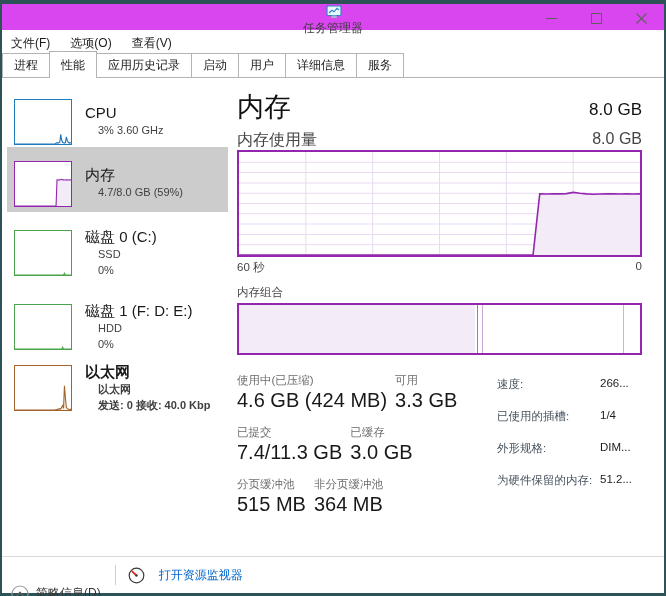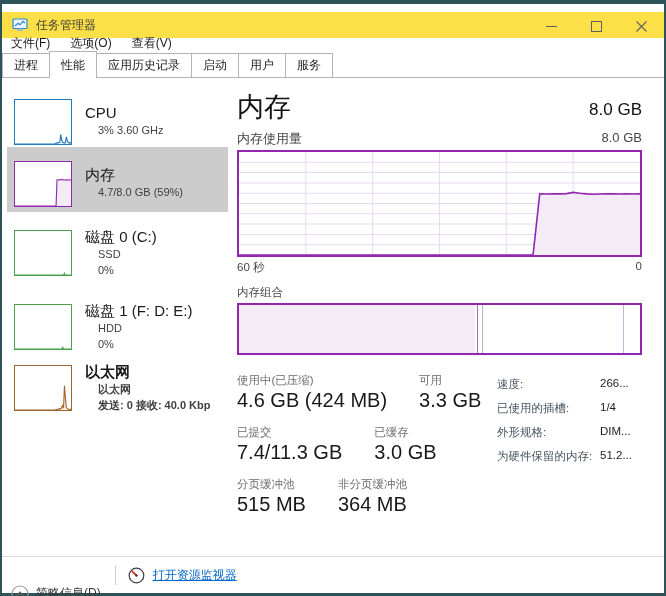--- a/index.html
+++ b/index.html
@@ -8,21 +8,21 @@
     font-family: "Liberation Sans", "DejaVu Sans", sans-serif;
     background:#2d5359;
     position:relative;
     color:#1b1b1b;
   }
   .win {
     position:absolute; left:2px; top:4px; right:2px; bottom:3px;
     background:#fff;
   }
   
-  .titlebar { position:absolute; left:0; top:8px; right:0; height:26px; background:#fde047; display:flex; align-items:center; }
+  .titlebar { position:absolute; left:0; top:0; right:0; height:26px; background:#d946ef; display:flex; align-items:center;flex-direction:column; }
   .app-icon { width:16px; height:16px; margin:0 8px 0 10px; flex:0 0 auto; }
   .title-text { font-size:12px; color:#3c3c3c; }
   .win-controls { position:absolute; right:0; top:0; height:28px; display:flex; }
   .win-btn { width:45px; height:28px; display:flex; align-items:center; justify-content:center; }
   .win-btn svg { display:block; }
   
   .menubar { position:absolute; left:0; top:28px; right:0; height:22px; display:flex; align-items:center; padding-left:9px; }
   .menu-item { font-size:12px; color:#1b1b1b; padding:3px 9px 3px 0; margin-right:11px; }
   
   .tabstrip { position:absolute; left:0; top:50px; right:0; height:24px; display:flex; align-items:flex-end; border-bottom:1px solid #b3b3b3; }
@@ -35,46 +35,46 @@
   .mini { width:58px; height:46px; border:1px solid var(--c); background:#fff; flex:0 0 auto; margin-top:2px; }
   .mini svg { width:100%; height:100%; display:block; }
   .side-text { margin-left:13px; min-width:0; }
   .side-title { font-size:15px; color:#191919; line-height:19px; }
   .side-sub { font-size:11px; color:#404040; line-height:16px; white-space:nowrap; overflow:hidden;margin-left:13px; }
   
   .main { position:absolute; left:230px; top:74px; right:0; bottom:37px; background:#fff; }
   .main-header { position:absolute; left:5px; top:14px; right:22px; display:flex; justify-content:space-between; align-items:flex-end; }
   .main-title { font-size:27px; color:#111; line-height:30px; }
   .main-total { font-size:17px; color:#111; padding-bottom:2px; }
-  .chart-caption { position:absolute; left:5px; top:52px; right:22px; display:flex; justify-content:space-between; font-size:13px; color:#454545; }
+  .chart-caption { position:absolute; left:5px; top:52px; right:22px; display:flex; justify-content:space-between; font-size:16px; color:#454545; }
   .bigchart { position:absolute; left:5px; top:72px; width:405px; height:107px; border:2px solid #9326af; background:#fff; }
   .bigchart svg { width:100%; height:100%; display:block; }
   .chart-xlabels { position:absolute; left:5px; top:182px; width:405px; display:flex; justify-content:space-between; font-size:11.5px; color:#454545; }
   .comp-label { position:absolute; left:5px; top:207px; font-size:11.5px; color:#454545; }
   .compbar { position:absolute; left:5px; top:225px; width:405px; height:52px; border:2px solid #9326af; background:#fff; }
   .comp-fill { position:absolute; left:0; top:0; bottom:0; background:#f3ecf7; }
   .comp-marker { position:absolute; top:0; bottom:0; width:1px; }
   
   .stats { position:absolute; left:5px; top:295px; width:250px; }
-  .stats-row { display:flex; gap:32px; margin-bottom:13px; }
+  .stats-row { display:flex; gap:8px; margin-bottom:13px; }
   .stat-label { font-size:11.5px; color:#6d6d6d; margin-bottom:1px; white-space:nowrap; }
   .stat-value { font-size:20px; color:#191919; white-space:nowrap; }
   
-  .details { position:absolute; left:265px; top:299px; right:16px; display:grid; grid-template-columns:103px auto; row-gap:9px; font-size:11.5px; }
+  .details { position:absolute; left:265px; top:299px; right:16px; display:grid; grid-template-columns:103px auto; row-gap:17px; font-size:11.5px; }
   .detail-label { color:#46525e; white-space:nowrap; }
   .detail-value { color:#1c1c1c; white-space:nowrap; }
   
   .footer { position:absolute; left:0; right:0; bottom:0; height:37px; border-top:1px solid #d9d9d9; background:#fff; display:flex; align-items:center; }
   .collapse-btn { display:flex; align-items:center; margin-left:9px;margin-top:37px; }
   .collapse-btn svg { display:block; }
   .collapse-label { font-size:12px; color:#333; margin-left:7px; }
   .footer-sep { width:1px; height:20px; background:#cfcfcf; margin:0 12px 0 14px; }
   .resmon-link { display:flex; align-items:center; }
   .resmon-link svg { display:block; }
-  .link-label { font-size:12px; color:#0066cc; margin-left:8px;text-decoration:underline; }
+  .link-label { font-size:12px; color:#0066cc; margin-left:14px; }
 </style>
 </head>
 <body>
 
 <div class="win">
 
   <div class="titlebar">
     <svg class="app-icon" viewBox="0 0 16 16">
       <rect x="1" y="2" width="14" height="9.5" rx="1" fill="#eaf6fd" stroke="#2c88c8" stroke-width="1.2"></rect>
       <polyline points="3,9 6,6.3 8,7.8 11,4.3 13,6" fill="none" stroke="#2c88c8" stroke-width="1.1"></polyline>
@@ -106,20 +106,21 @@
     <span class="menu-item">选项(O)</span>
     <span class="menu-item">查看(V)</span>
   </div>
 
   <div class="tabstrip">
     <span class="tab">进程</span>
     <span class="tab active">性能</span>
     <span class="tab">应用历史记录</span>
     <span class="tab">启动</span>
     <span class="tab">用户</span>
+    <span class="tab">详细信息</span>
     <span class="tab">服务</span>
   </div>
 
   <div class="sidebar">
 
     <div class="side-row" style="top: 12px; height: 55px; --c: #2179be;">
       <div class="mini">
           <svg viewBox="0 0 100 100" preserveAspectRatio="none">
             <path d="M0,100 L0.00,100.00 L1.67,100.00 L3.33,100.00 L5.00,100.00 L6.67,100.00 L8.33,100.00 L10.00,100.00 L11.67,100.00 L13.33,100.00 L15.00,100.00 L16.67,100.00 L18.33,100.00 L20.00,100.00 L21.67,100.00 L23.33,100.00 L25.00,100.00 L26.67,100.00 L28.33,100.00 L30.00,100.00 L31.67,100.00 L33.33,100.00 L35.00,100.00 L36.67,100.00 L38.33,100.00 L40.00,100.00 L41.67,100.00 L43.33,100.00 L45.00,100.00 L46.67,100.00 L48.33,100.00 L50.00,100.00 L51.67,100.00 L53.33,100.00 L55.00,100.00 L56.67,100.00 L58.33,100.00 L60.00,100.00 L61.67,100.00 L63.33,100.00 L65.00,100.00 L66.67,100.00 L68.33,100.00 L70.00,100.00 L71.67,100.00 L73.33,98.00 L75.00,97.00 L76.67,98.00 L78.33,97.00 L80.00,96.00 L81.67,78.00 L83.33,91.00 L85.00,96.00 L86.67,97.00 L88.33,98.00 L90.00,97.00 L91.67,84.00 L93.33,92.00 L95.00,96.00 L96.67,98.00 L98.33,97.00 L100.00,98.00 L100,100 Z" fill="#edf5fb" stroke="none"></path>
             <path d="M0.00,100.00 L1.67,100.00 L3.33,100.00 L5.00,100.00 L6.67,100.00 L8.33,100.00 L10.00,100.00 L11.67,100.00 L13.33,100.00 L15.00,100.00 L16.67,100.00 L18.33,100.00 L20.00,100.00 L21.67,100.00 L23.33,100.00 L25.00,100.00 L26.67,100.00 L28.33,100.00 L30.00,100.00 L31.67,100.00 L33.33,100.00 L35.00,100.00 L36.67,100.00 L38.33,100.00 L40.00,100.00 L41.67,100.00 L43.33,100.00 L45.00,100.00 L46.67,100.00 L48.33,100.00 L50.00,100.00 L51.67,100.00 L53.33,100.00 L55.00,100.00 L56.67,100.00 L58.33,100.00 L60.00,100.00 L61.67,100.00 L63.33,100.00 L65.00,100.00 L66.67,100.00 L68.33,100.00 L70.00,100.00 L71.67,100.00 L73.33,98.00 L75.00,97.00 L76.67,98.00 L78.33,97.00 L80.00,96.00 L81.67,78.00 L83.33,91.00 L85.00,96.00 L86.67,97.00 L88.33,98.00 L90.00,97.00 L91.67,84.00 L93.33,92.00 L95.00,96.00 L96.67,98.00 L98.33,97.00 L100.00,98.00" fill="none" stroke="#2179be" stroke-width="1.1" vector-effect="non-scaling-stroke"></path>

